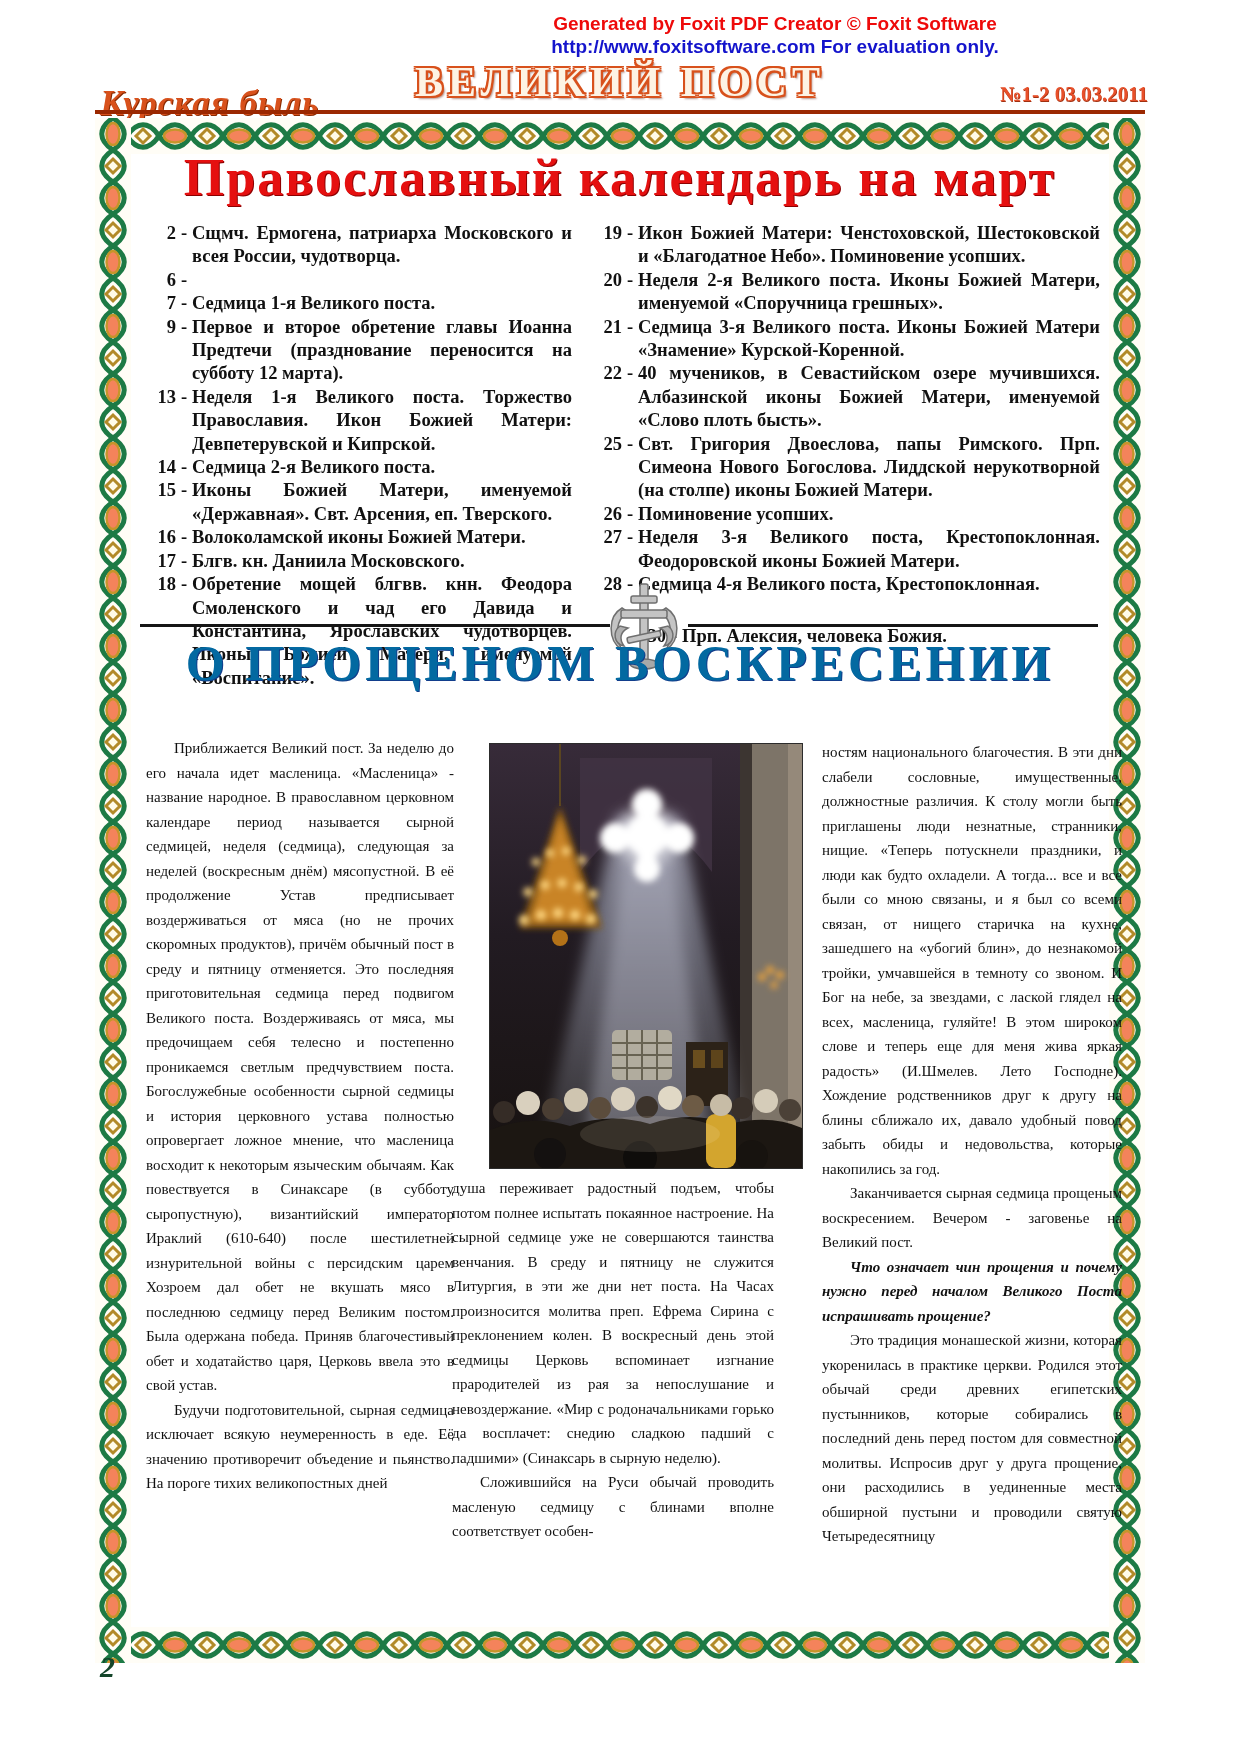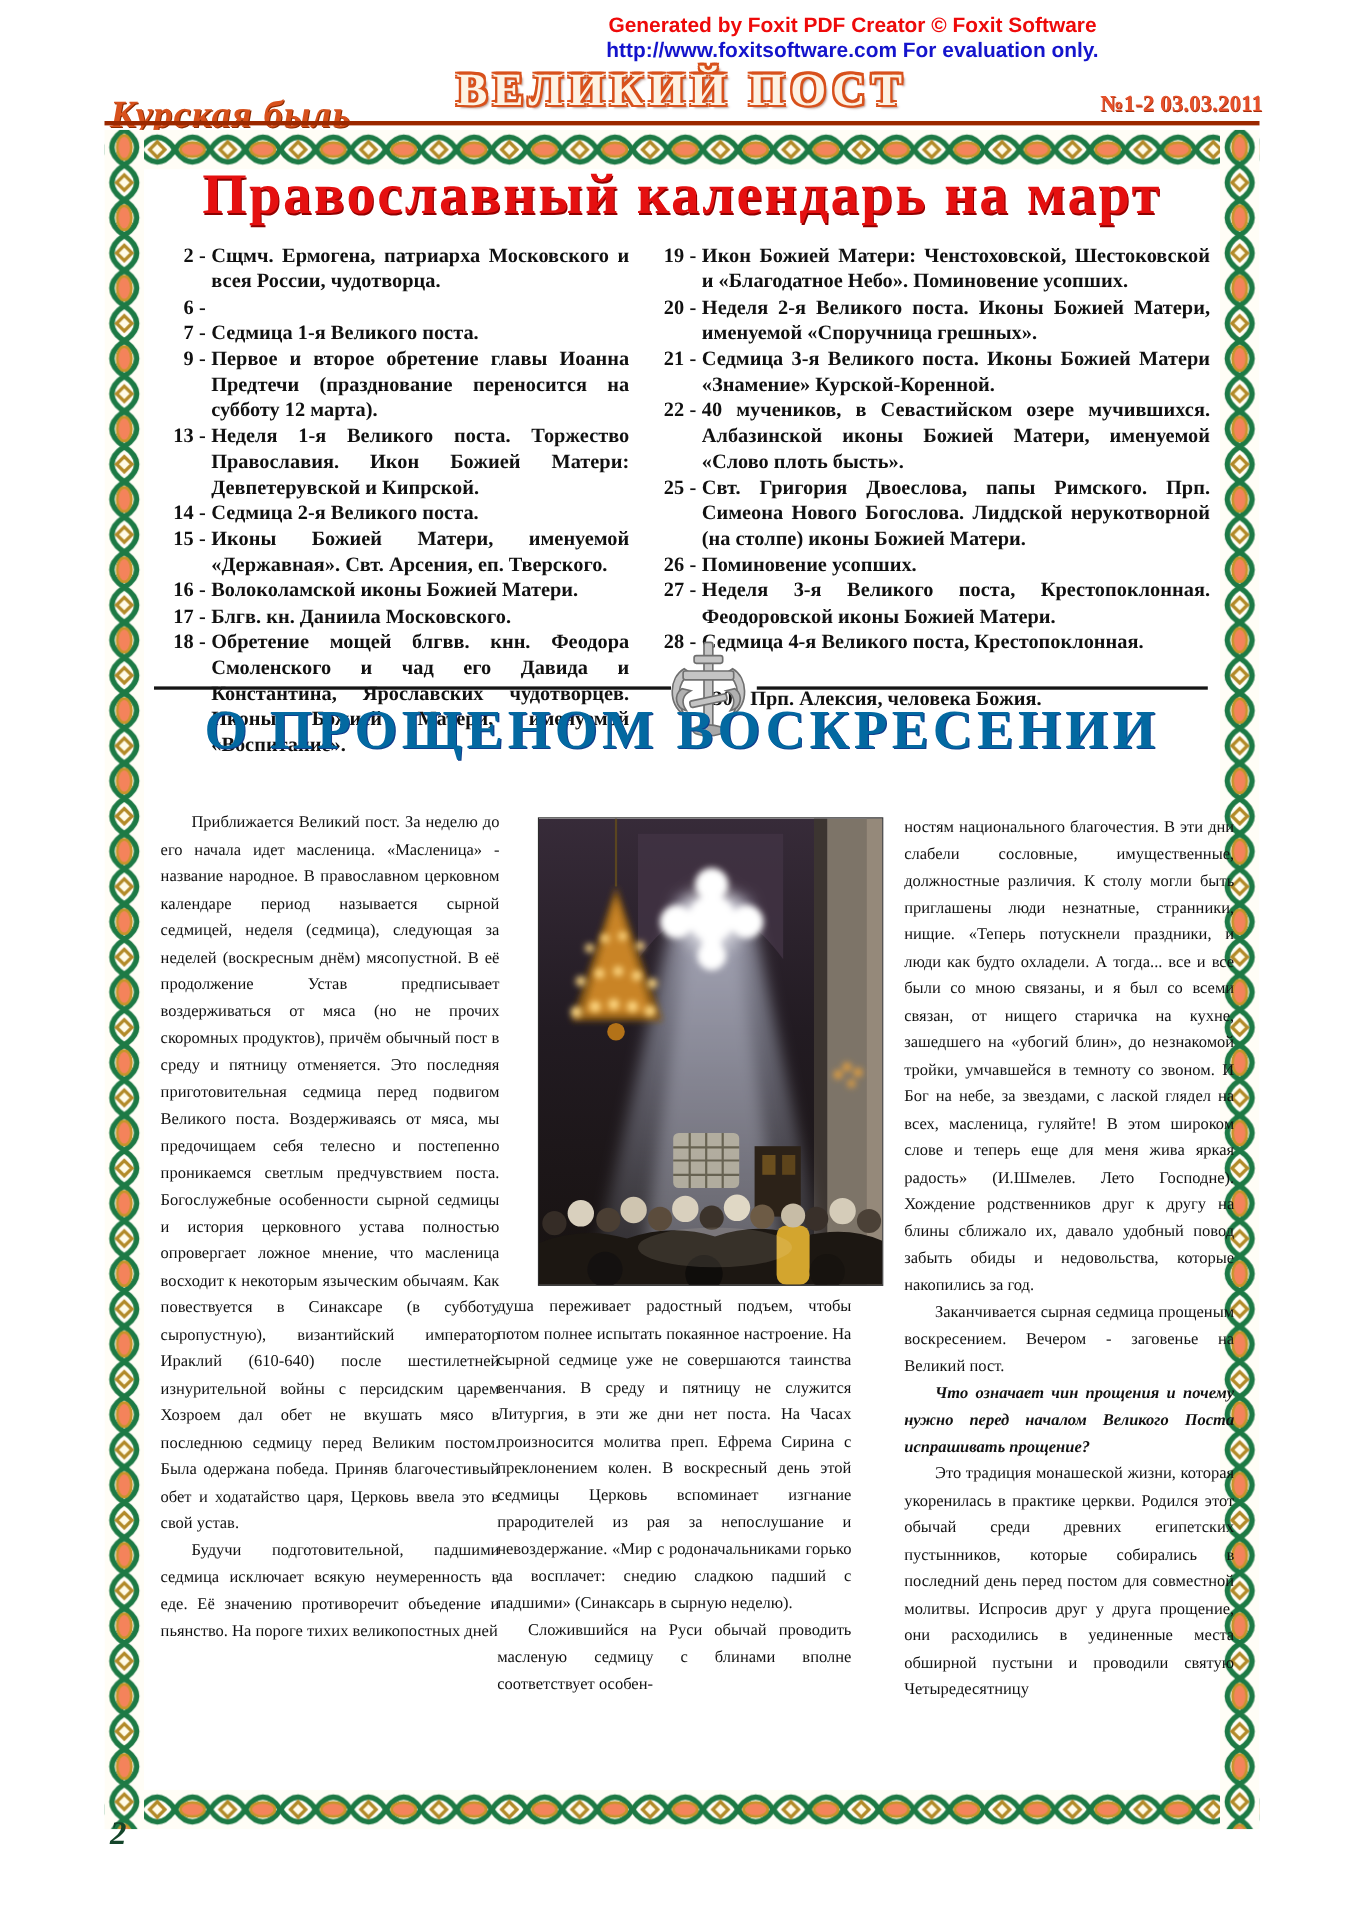--- a/index.html
+++ b/index.html
@@ -266,21 +266,21 @@
       <rect x="15" y="28" width="46" height="8" rx="2"></rect>
       <rect x="21" y="52" width="34" height="6" rx="2" transform="rotate(-12 38 55)"></rect>
       <ellipse cx="38" cy="82" rx="14" ry="5" fill="#a8a8a8"></ellipse>
     </g>
   </svg>
 
   <div class="art-title">О ПРОЩЕНОМ ВОСКРЕСЕНИИ</div>
 
   <div class="col col1">
     <p class="indent">Приближается Великий пост. За неделю до его начала идет масленица. «Масленица» - название народное. В православном церковном календаре период называется сырной седмицей, неделя (седмица), следующая за неделей (воскресным днём) мясопустной. В её продолжение Устав предписывает воздерживаться от мяса (но не прочих скоромных продуктов), причём обычный пост в среду и пятницу отменяется. Это последняя приготовительная седмица перед подвигом Великого поста. Воздерживаясь от мяса, мы предочищаем себя телесно и постепенно проникаемся светлым предчувствием поста. Богослужебные особенности сырной седмицы и история церковного устава полностью опровергает ложное мнение, что масленица восходит к некоторым языческим обычаям. Как повествуется в Синаксаре (в субботу сыропустную), византийский император Ираклий (610-640) после шестилетней изнурительной войны с персидским царем Хозроем дал обет не вкушать мясо в последнюю седмицу перед Великим постом. Была одержана победа. Приняв благочестивый обет и ходатайство царя, Церковь ввела это в свой устав.</p>
-    <p class="indent">Будучи подготовительной, падшими седмица исключает всякую неумеренность в еде. Её значению противоречит объедение и пьянство. На пороге тихих великопостных дней</p>
+    <p class="indent">Будучи подготовительной, сырная седмица исключает всякую неумеренность в еде. Её значению противоречит объедение и пьянство. На пороге тихих великопостных дней</p>
   </div>
 
   <svg class="photo" width="312" height="424" viewBox="0 0 312 424">
     <defs>
       <filter id="fb1" x="-60%" y="-60%" width="220%" height="220%">
           <feGaussianBlur stdDeviation="7"></feGaussianBlur>
         </filter>
       <filter id="fb2" x="-60%" y="-60%" width="220%" height="220%">
           <feGaussianBlur stdDeviation="3"></feGaussianBlur>
         </filter>

